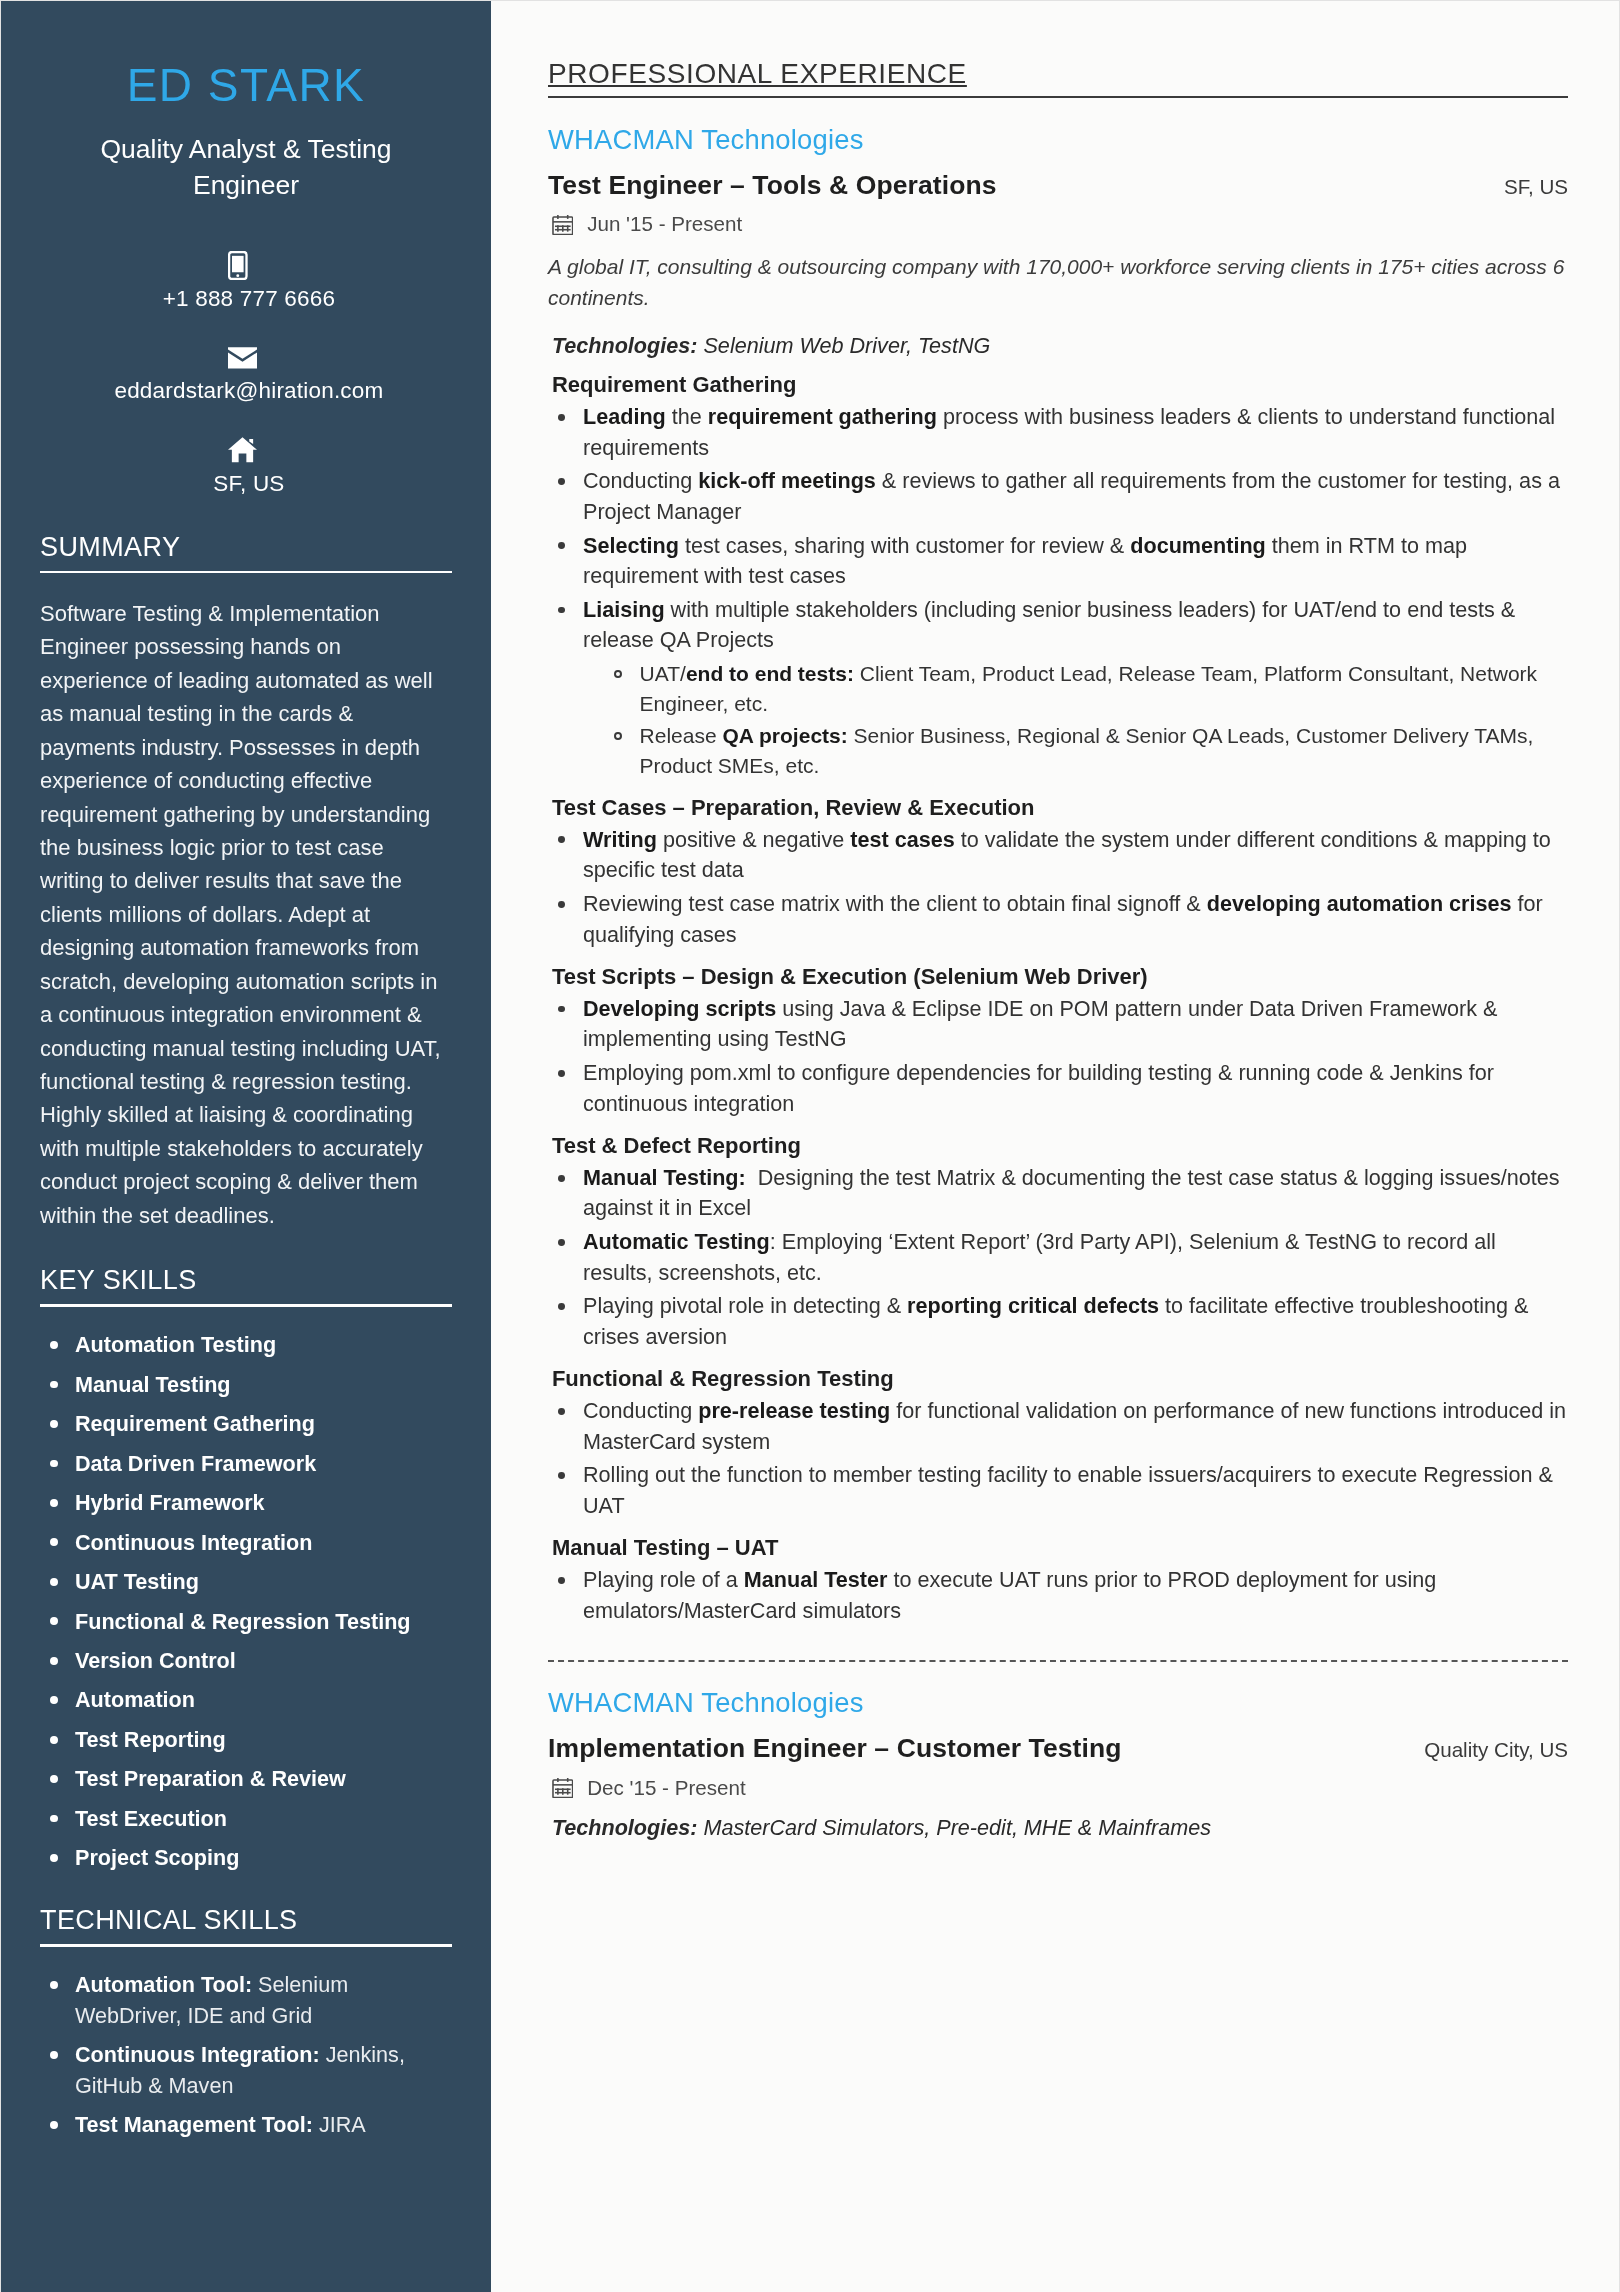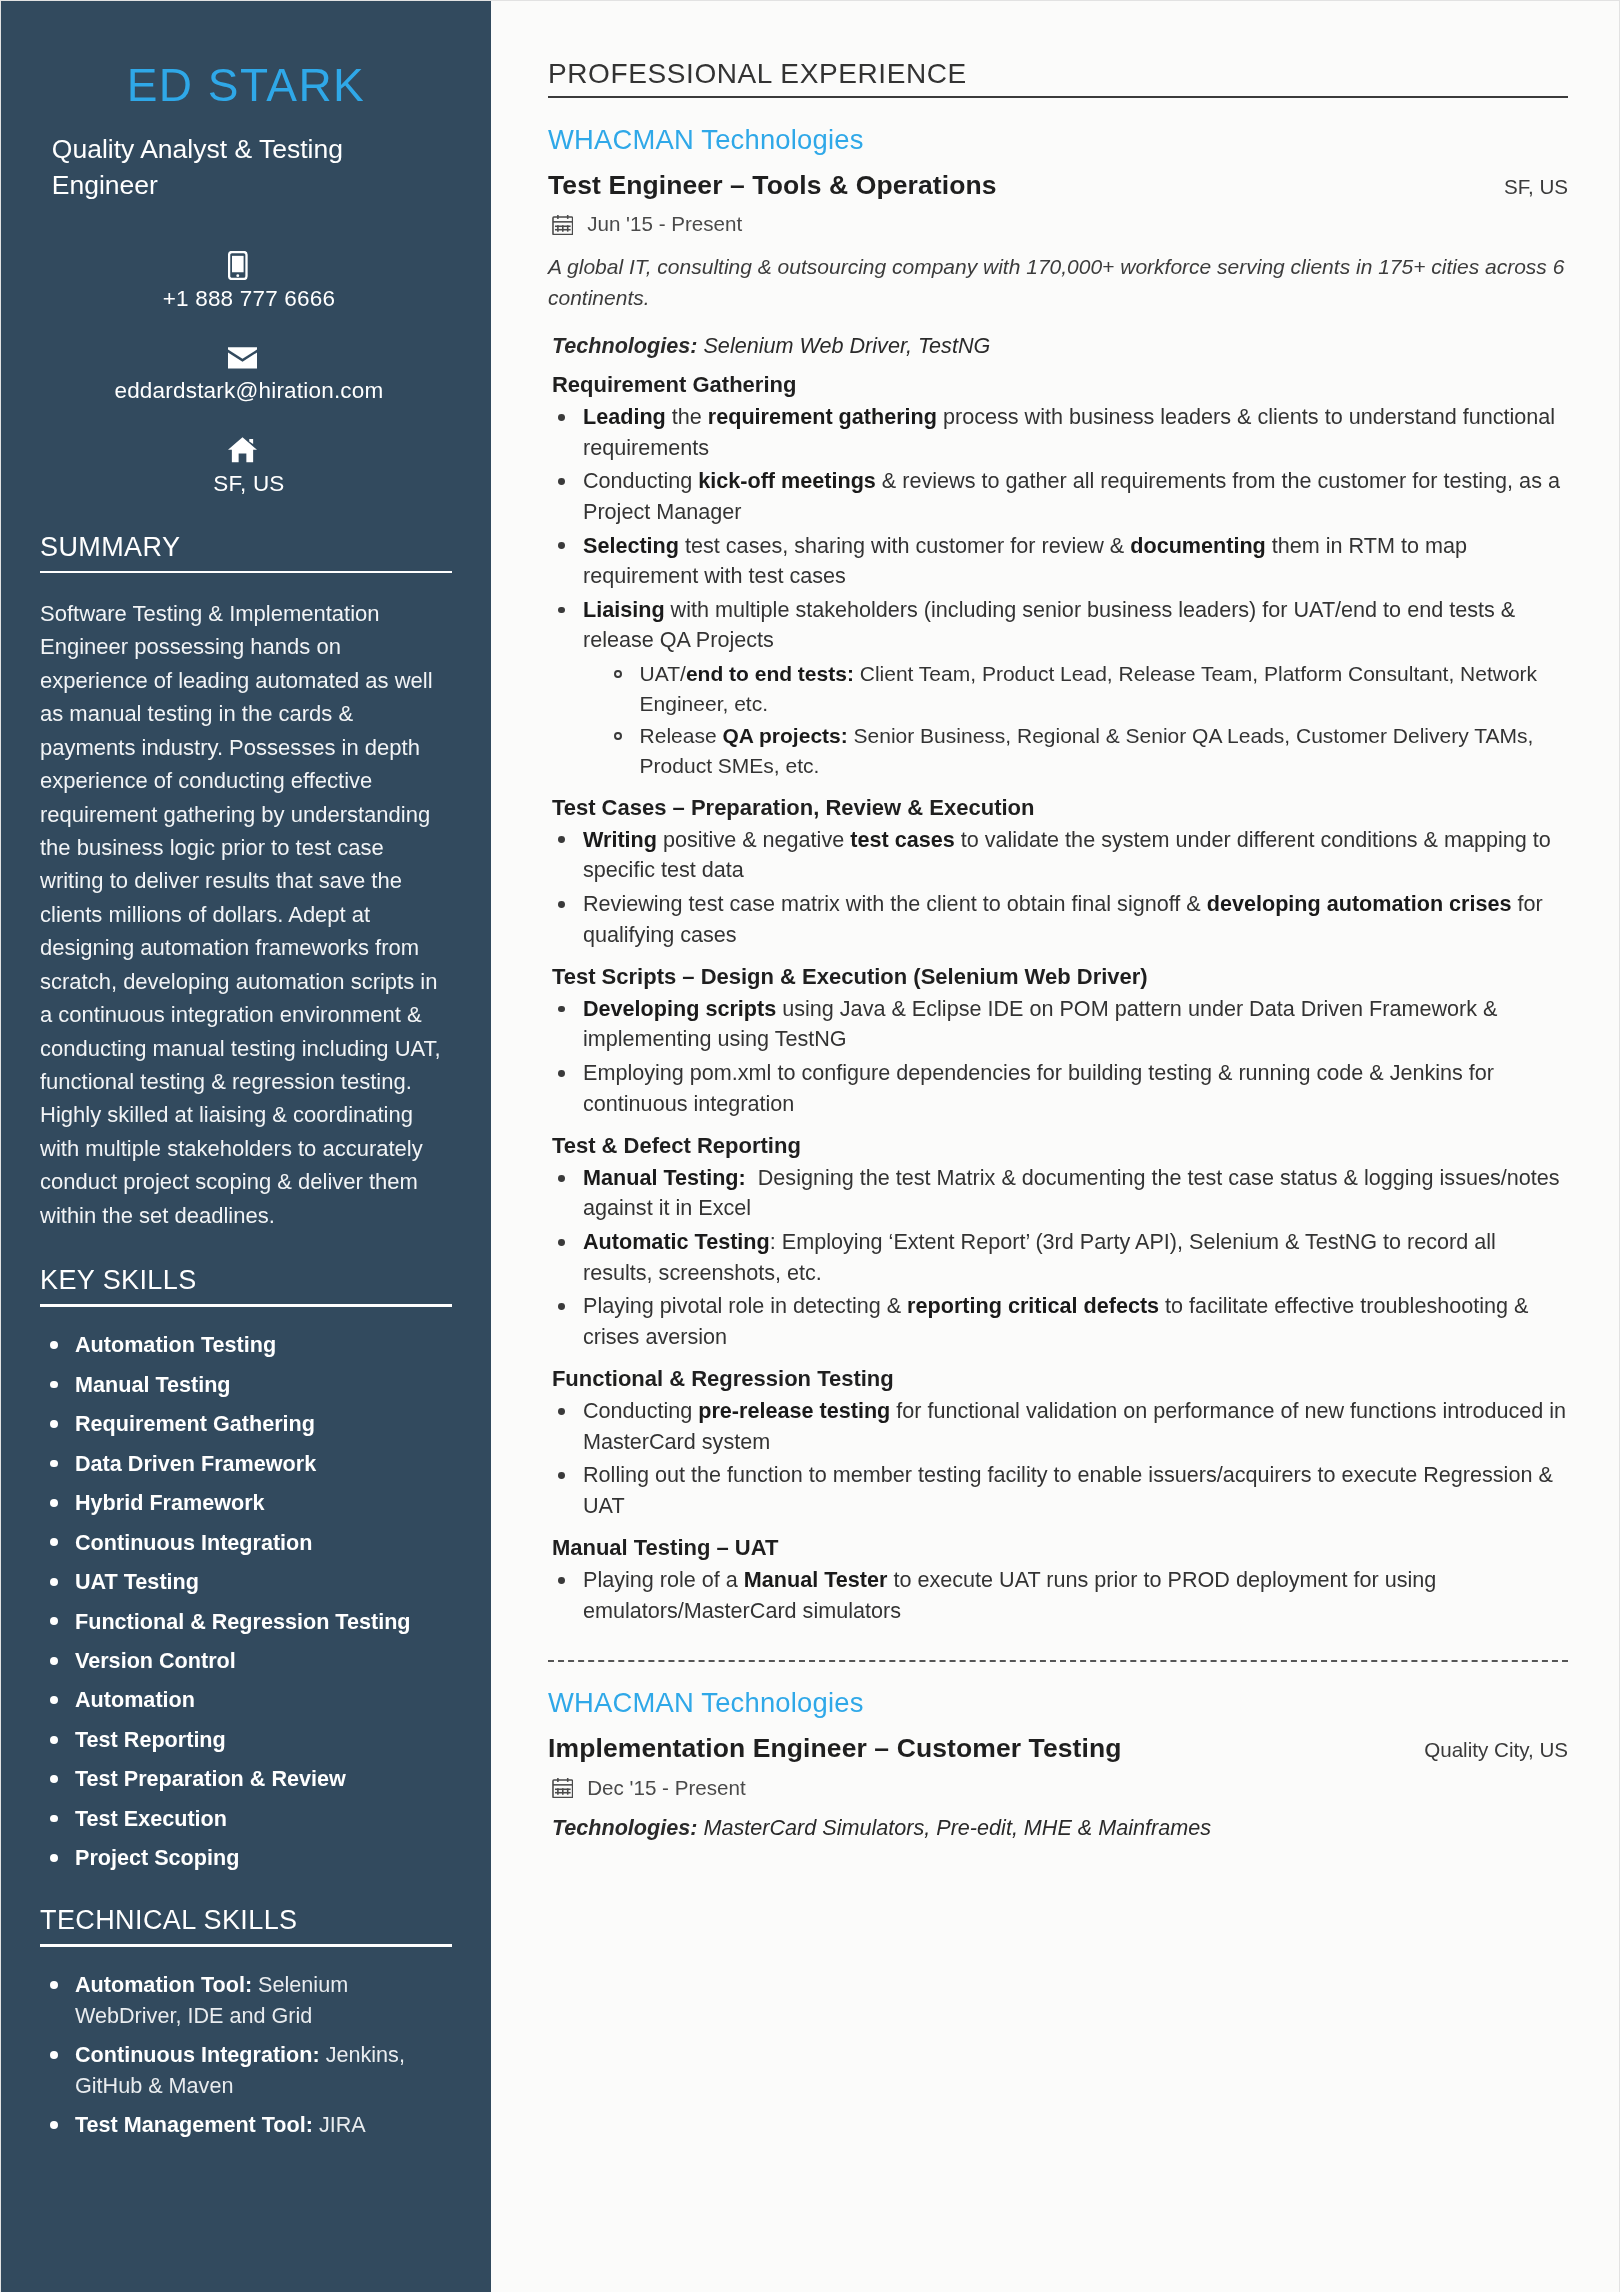--- a/index.html
+++ b/index.html
@@ -29,20 +29,21 @@
   .name {
     text-align: center;
     color: #2fa8e8;
     font-size: 46px;
     letter-spacing: 1.5px;
     font-weight: 400;
     line-height: 1.1;
     margin-bottom: 21.6px;
   }
   .role {
+    text-align: center;
     color: #ffffff;
     font-size: 26.5px;
     font-weight: 400;
     line-height: 1.35;
     margin-bottom: 41px;
     padding: 0 11.8px;
   }
   .contact-list { margin-bottom: 35px; }
   .contact-row {
     display: flex;
@@ -117,20 +118,21 @@
     padding: 57px 51px 39px 57px;
     background: #fbfbfa;
     color: #2b2b2b;
   }
   .main-section-title {
     font-size: 28px;
     letter-spacing: 0.6px;
     font-weight: 400;
     color: #333333;
     margin-bottom: 5.9px;
+    text-decoration: underline;
   }
   .main-rule {
     height: 2.5px;
     background: #3b3b3b;
     margin-bottom: 25.5px;
   }
   .company {
     color: #2fa8e8;
     font-size: 27.4px;
     font-weight: 400;

